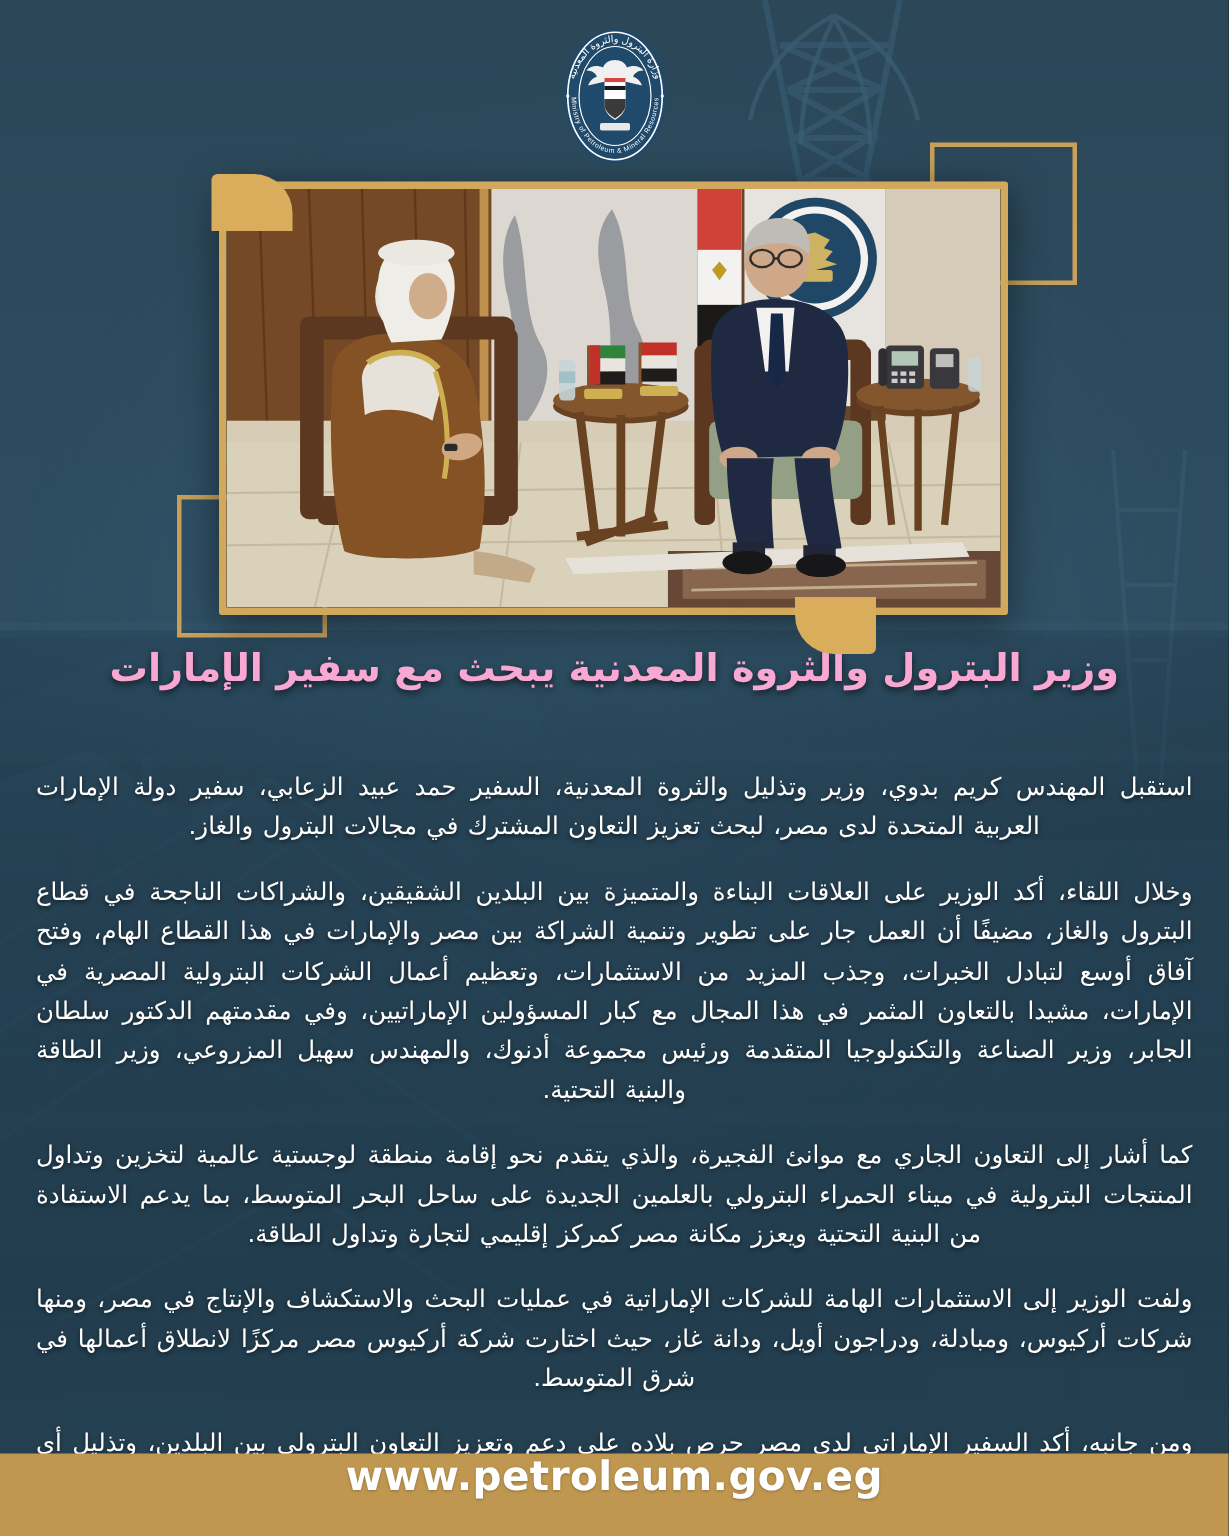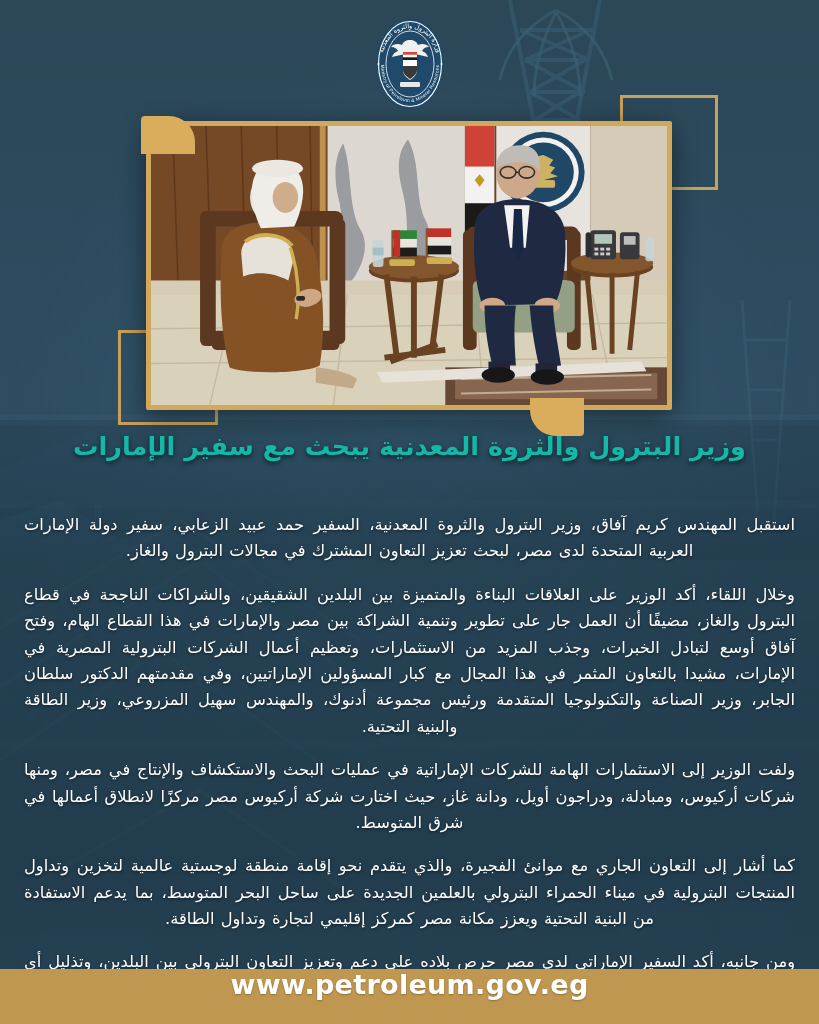--- a/index.html
+++ b/index.html
@@ -96,21 +96,21 @@
   }
   .corner.tl { left: 141px;  top: 116px;  border-top-left-radius: 4px; border-top-right-radius: 26px; }
   .corner.br { left: 530px;  top: 398px;  border-bottom-right-radius: 4px; border-bottom-left-radius: 26px; }
 
   
   .headline {
     position: absolute;
     left: 40px; right: 40px;
     top: 428px;
     text-align: center;
-    color: #14b8a6;
+    color: #f9a8d4;
     font-size: 25.5px;
     font-weight: bold;
     line-height: 1.42;
     letter-spacing: -0.2px;
     text-shadow: 0 2px 5px rgba(0,0,0,.6);
     direction: rtl;
   }
   .headline .l2 { display: block; }
 
   
@@ -420,24 +420,24 @@
   </div>
 
   <div class="corner tl"></div>
   <div class="corner br"></div>
 
   <div class="headline">
     <span>وزير البترول والثروة المعدنية يبحث مع سفير الإمارات</span>
   </div>
 
   <div class="body">
-    <p class="para">استقبل المهندس كريم آفاق، وزير البترول والثروة المعدنية، السفير حمد عبيد الزعابي، سفير دولة الإمارات العربية المتحدة لدى مصر، لبحث تعزيز التعاون المشترك في مجالات البترول والغاز.</p>
+    <p class="para">استقبل المهندس كريم بدوي، وزير وتذليل والثروة المعدنية، السفير حمد عبيد الزعابي، سفير دولة الإمارات العربية المتحدة لدى مصر، لبحث تعزيز التعاون المشترك في مجالات البترول والغاز.</p>
     <p class="para">وخلال اللقاء، أكد الوزير على العلاقات البناءة والمتميزة بين البلدين الشقيقين، والشراكات الناجحة في قطاع البترول والغاز، مضيفًا أن العمل جار على تطوير وتنمية الشراكة بين مصر والإمارات في هذا القطاع الهام، وفتح آفاق أوسع لتبادل الخبرات، وجذب المزيد من الاستثمارات، وتعظيم أعمال الشركات البترولية المصرية في الإمارات، مشيدا بالتعاون المثمر في هذا المجال مع كبار المسؤولين الإماراتيين، وفي مقدمتهم الدكتور سلطان الجابر، وزير الصناعة والتكنولوجيا المتقدمة ورئيس مجموعة أدنوك، والمهندس سهيل المزروعي، وزير الطاقة والبنية التحتية.</p>
+    <p class="para">كما أشار إلى التعاون الجاري مع موانئ الفجيرة، والذي يتقدم نحو إقامة منطقة لوجستية عالمية لتخزين وتداول المنتجات البترولية في ميناء الحمراء البترولي بالعلمين الجديدة على ساحل البحر المتوسط، بما يدعم الاستفادة من البنية التحتية ويعزز مكانة مصر كمركز إقليمي لتجارة وتداول الطاقة.</p>
     <p class="para">ولفت الوزير إلى الاستثمارات الهامة للشركات الإماراتية في عمليات البحث والاستكشاف والإنتاج في مصر، ومنها شركات أركيوس، ومبادلة، ودراجون أويل، ودانة غاز، حيث اختارت شركة أركيوس مصر مركزًا لانطلاق أعمالها في شرق المتوسط.</p>
-    <p class="para">كما أشار إلى التعاون الجاري مع موانئ الفجيرة، والذي يتقدم نحو إقامة منطقة لوجستية عالمية لتخزين وتداول المنتجات البترولية في ميناء الحمراء البترولي بالعلمين الجديدة على ساحل البحر المتوسط، بما يدعم الاستفادة من البنية التحتية ويعزز مكانة مصر كمركز إقليمي لتجارة وتداول الطاقة.</p>
     <p class="para">ومن جانبه، أكد السفير الإماراتي لدى مصر حرص بلاده على دعم وتعزيز التعاون البترولي بين البلدين، وتذليل أي تحديات أمام دعم الشراكات وزيادة الاستثمارات المشتركة بما يعود بالنفع على البلدين الشقيقين، مشيدا بما تشهده الدولة المصرية تحت قيادة فخامة الرئيس عبدالفتاح السيسي من تطور في البنية التحتية، وتحسين مناخ الاستثمار في الاقتصاد بشكل عام وقطاع الطاقة بشكل خاص.</p>
   </div>
 
   <div class="footer">
     <span class="footer-url">www.petroleum.gov.eg</span>
   </div>
 
 </div>
 
 </body></html>

